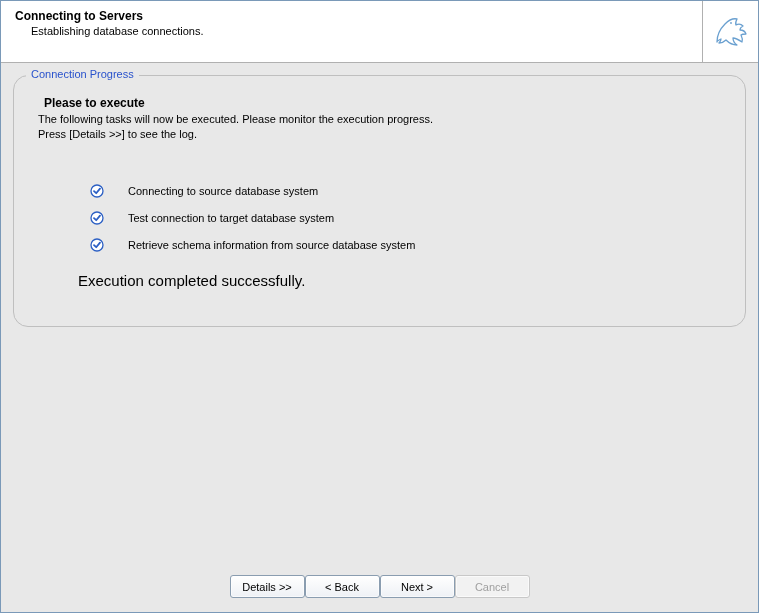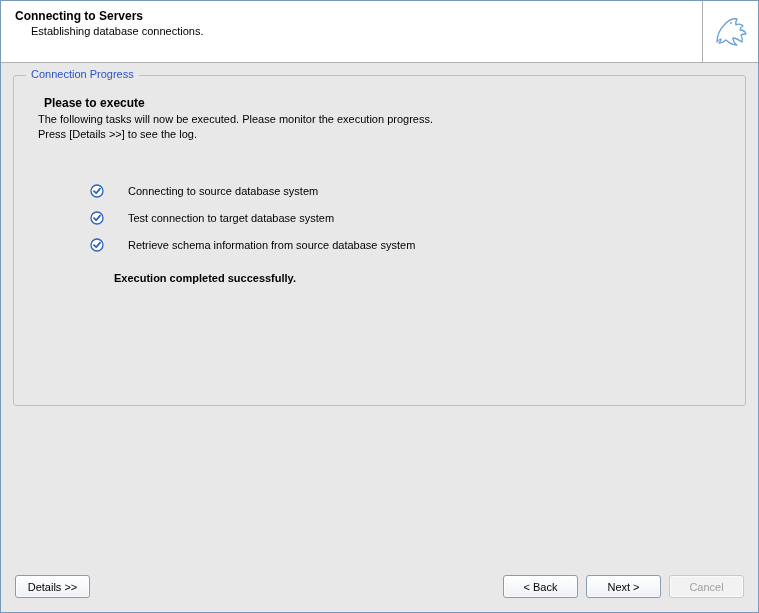--- a/index.html
+++ b/index.html
@@ -49,24 +49,24 @@
     align-items: center;
     justify-content: center;
   }
   .content {
     flex: 1;
     padding: 12px;
     position: relative;
   }
   .fieldset {
     border: 1px solid #bfbfbf;
-    border-radius: 3px;
+    border-radius: 15px;
     padding: 20px 24px 30px 24px;
     position: relative;
-    height: 331px;
+    height: 252px;
   }
   .fieldset-legend {
     position: absolute;
     top: -8px;
     left: 12px;
     background: #e8e8e8;
     padding: 0 5px;
     color: #2952cc;
     font-size: 11px;
   }
@@ -96,35 +96,35 @@
   .check-icon {
     width: 14px;
     height: 14px;
     flex-shrink: 0;
   }
   .task-label {
     font-size: 11px;
     color: #000;
   }
   .completion {
-    font-weight: bold;
-    font-size: 11px;
+    font-weight: normal;
+    font-size: 15px;
     margin-top: 20px;
-    margin-left: 76px;
+    margin-left: 40px;
     color: #000;
   }
   .footer {
     padding: 10px 14px 14px 14px;
     display: flex;
     align-items: center;
-    justify-content: space-between;
+    justify-content: center;
   }
   .footer-right {
     display: flex;
-    gap: 8px;
+    gap: 0;
   }
   .btn {
     min-width: 75px;
     height: 23px;
     font-family: Tahoma, Arial, sans-serif;
     font-size: 11px;
     background: linear-gradient(#ffffff, #eef1f5);
     border: 1px solid #8a9db0;
     border-radius: 3px;
     color: #000;

